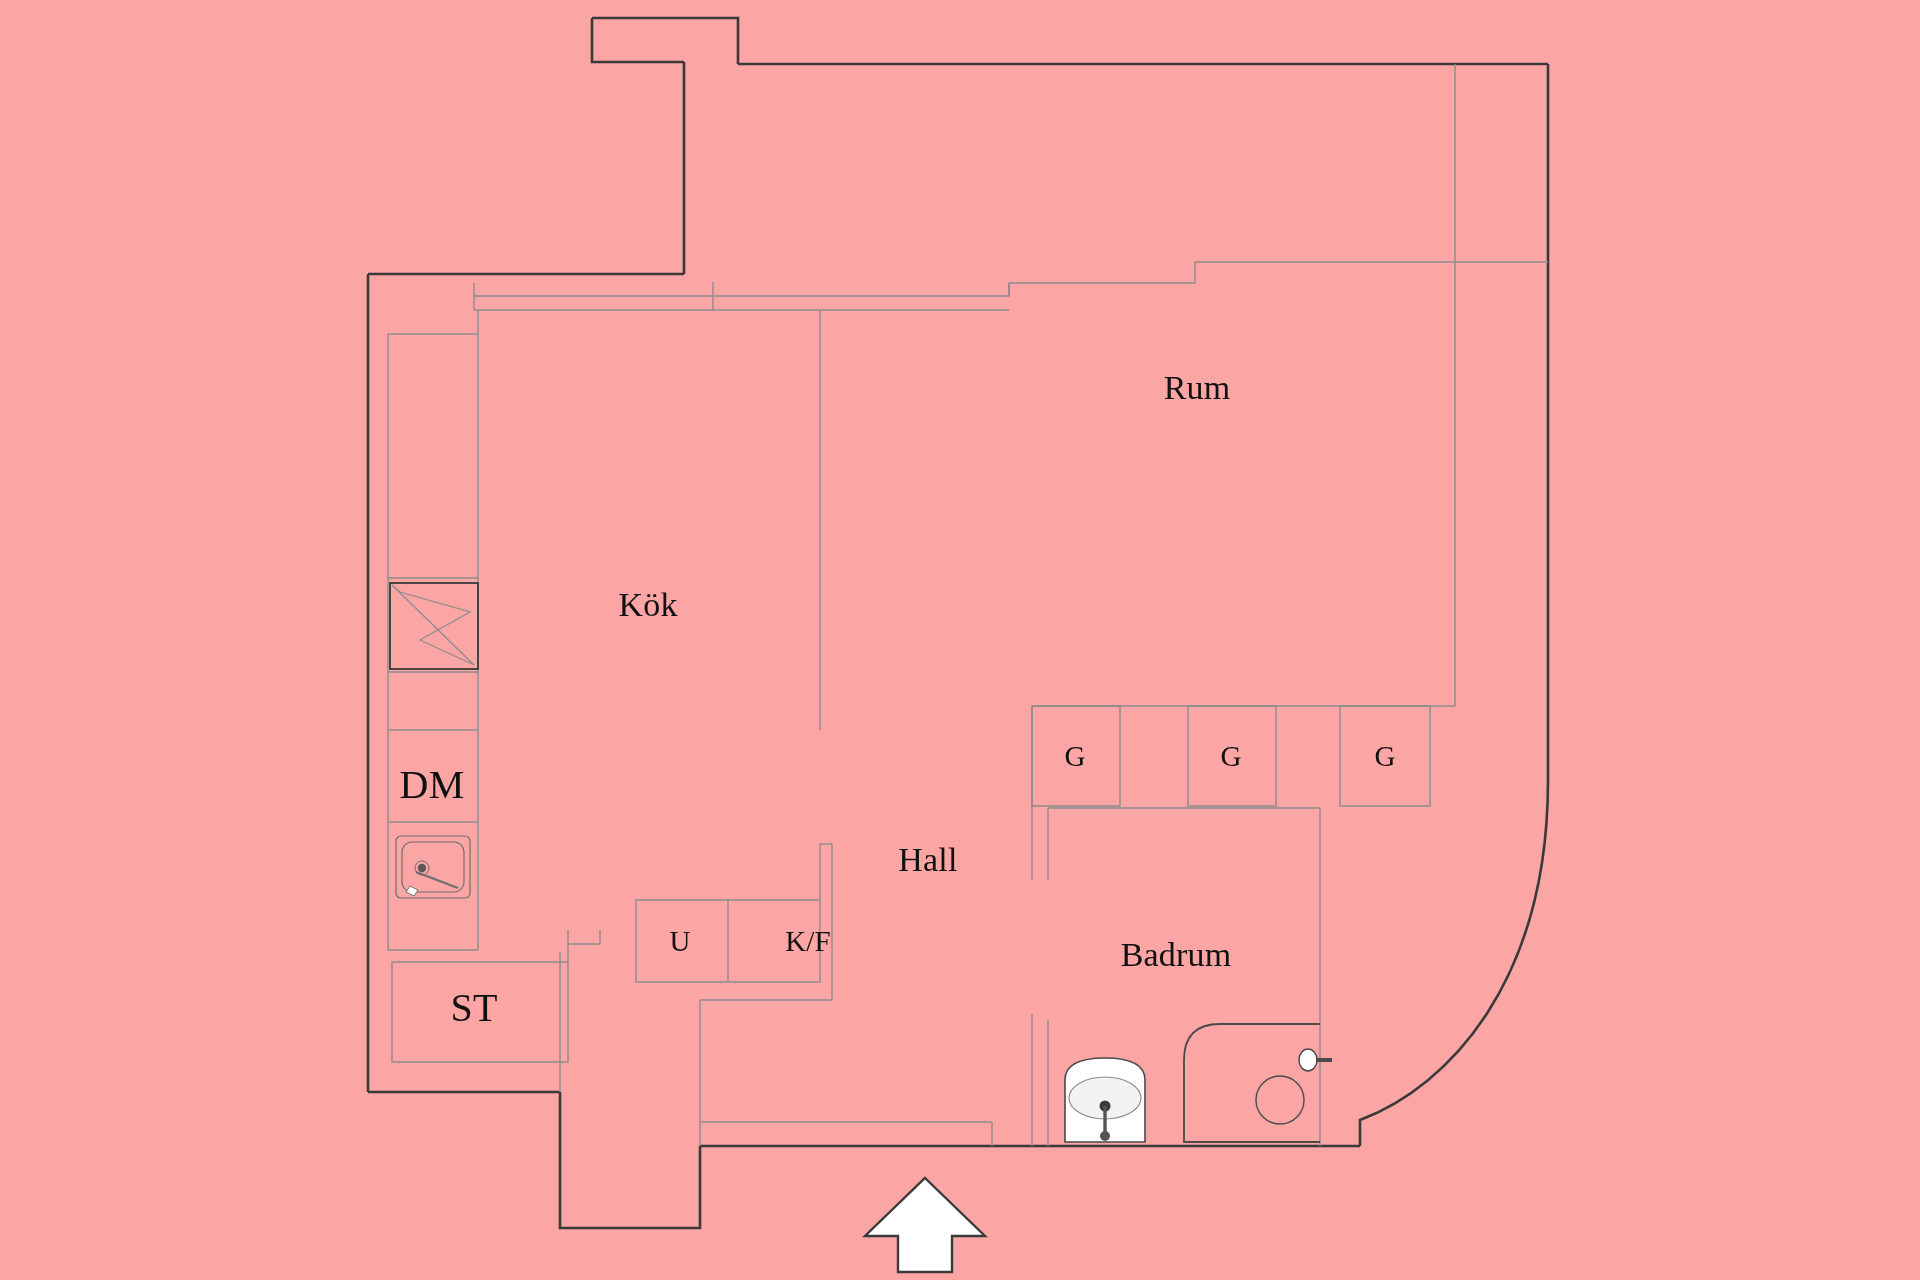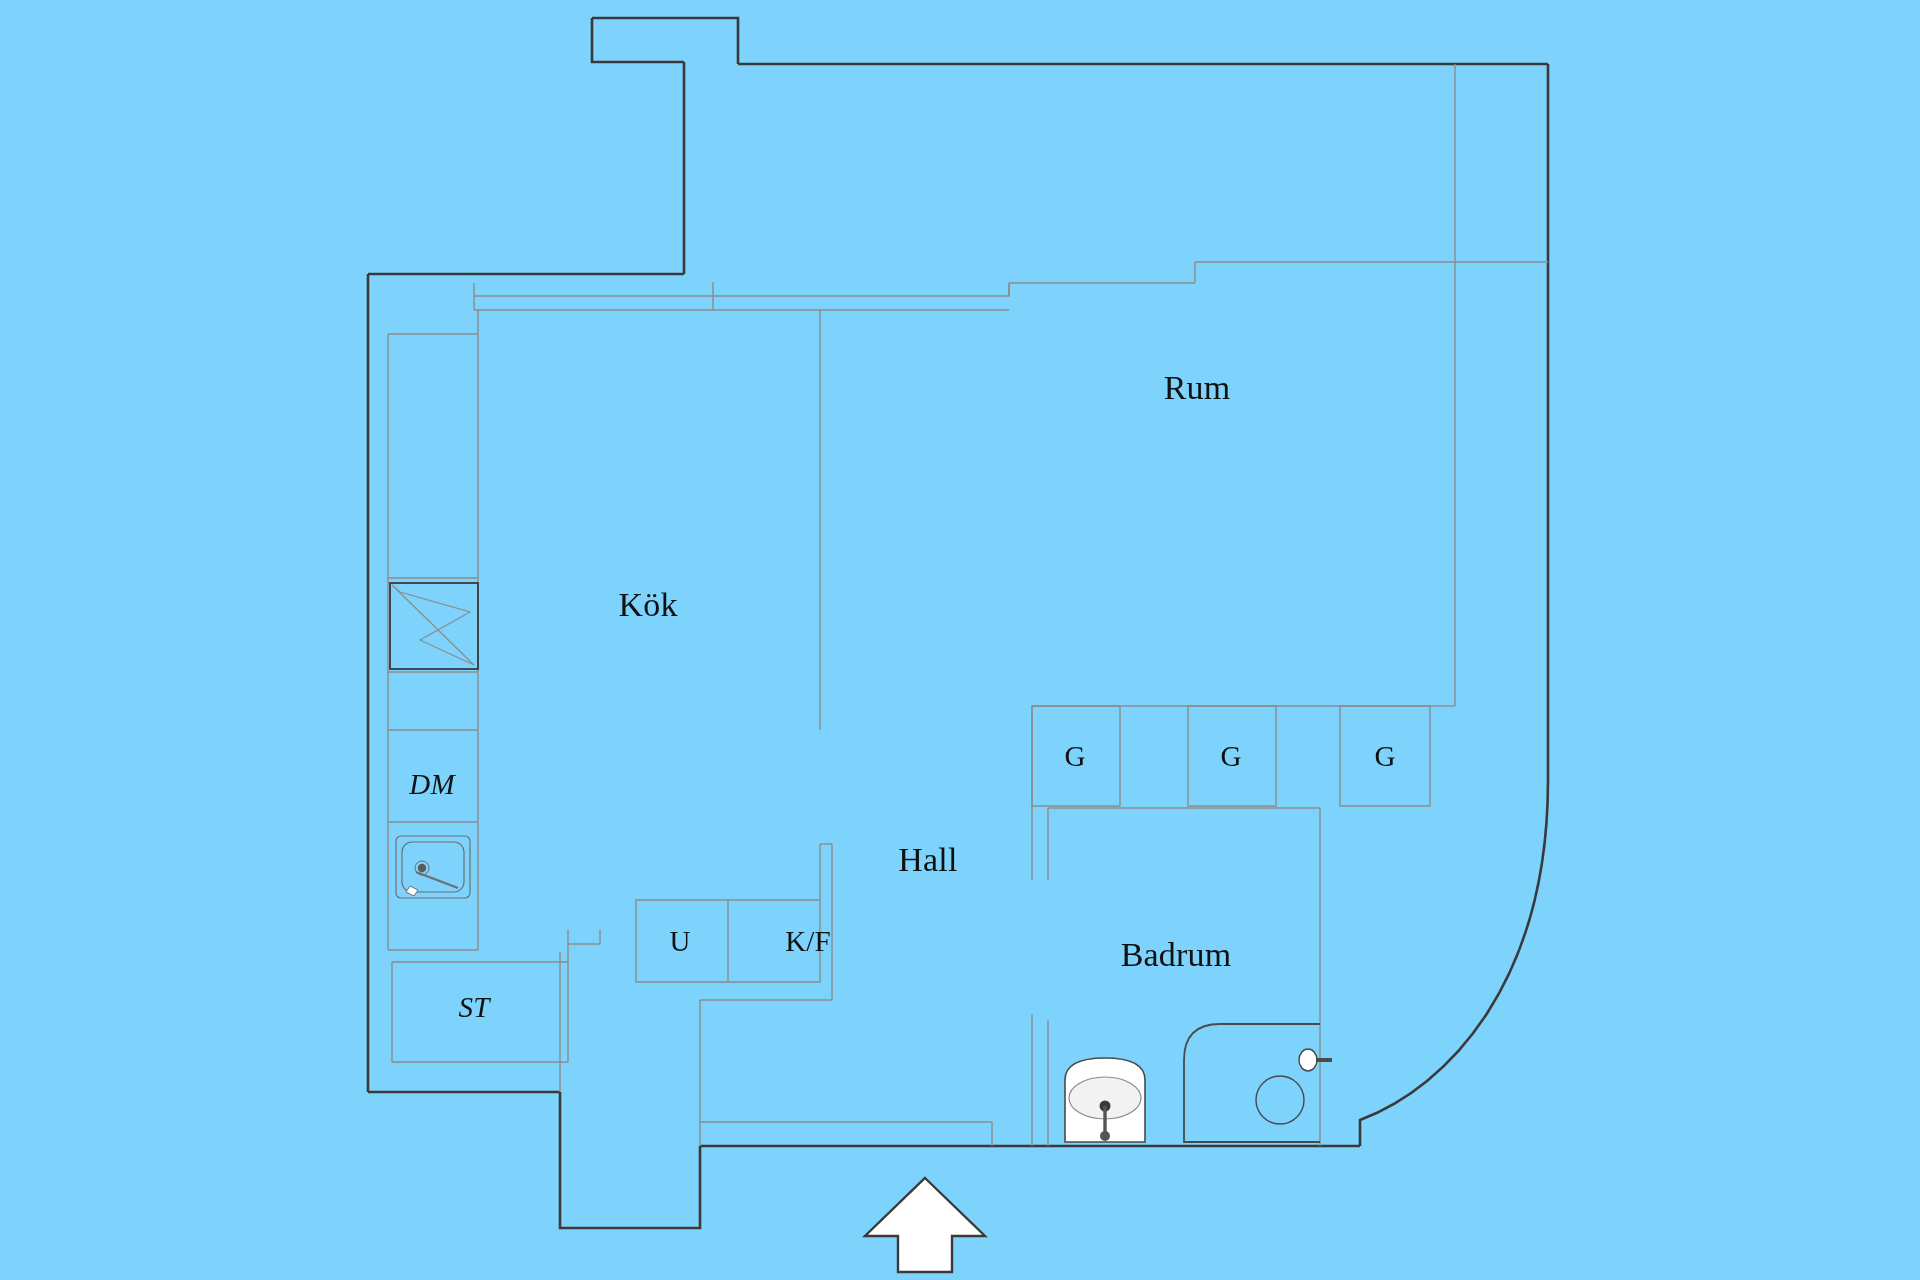--- a/index.html
+++ b/index.html
@@ -11,40 +11,40 @@
   body {
     width: 1920px;
     height: 1280px;
     overflow: hidden;
     font-family: "Liberation Serif", "DejaVu Serif", serif;
   }
   #plan-root {
     position: relative;
     width: 1920px;
     height: 1280px;
-    background: #7dd3fc;
+    background: #fca5a5;
   }
   svg#floorplan {
     position: absolute;
     top: 0;
     left: 0;
     width: 1920px;
     height: 1280px;
     display: block;
   }
   .room-label {
     position: absolute;
     font-family: "Liberation Serif", "DejaVu Serif", serif;
     color: #111111;
     white-space: nowrap;
     transform: translate(-50%, -50%);
     letter-spacing: 0.2px;
   }
   .label-lg { font-size: 34px; }
-  .label-md { font-size: 29px; font-style: italic; }
+  .label-md { font-size: 40px; }
   .label-sm { font-size: 29px; }
 </style>
 </head>
 <body>
 
 <div id="plan-root">
 
   <svg id="floorplan" viewBox="0 0 1920 1280" xmlns="http://www.w3.org/2000/svg">
 
     <g fill="none" stroke="#3a3a3a" stroke-width="2.6" stroke-linejoin="miter">

